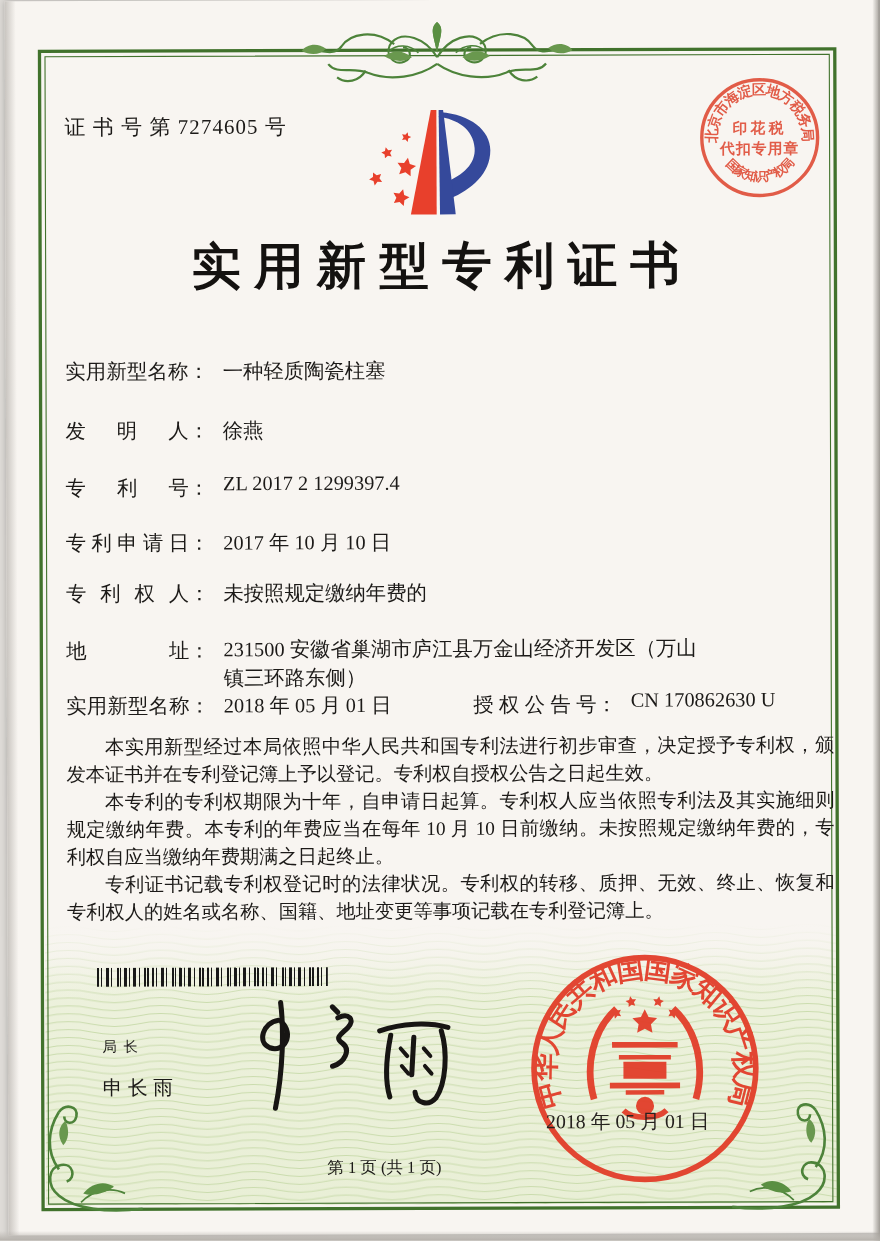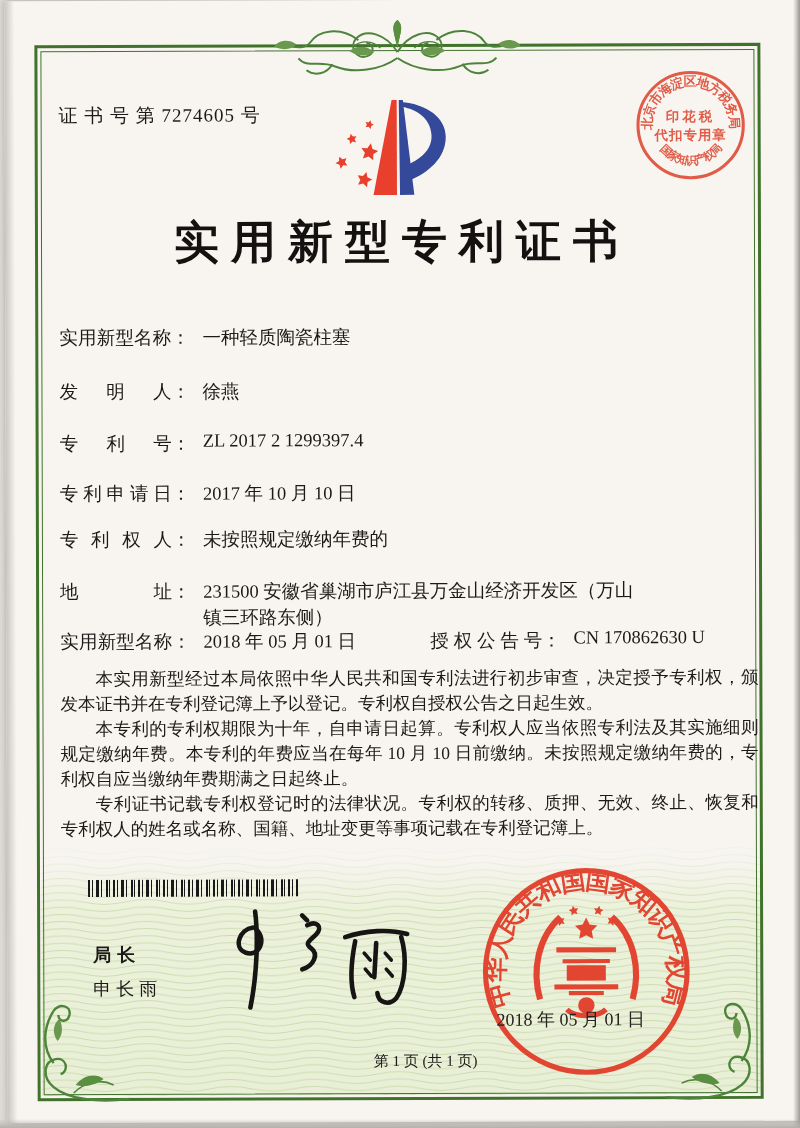--- a/index.html
+++ b/index.html
@@ -44,24 +44,24 @@
   .barcode{left:81px;top:879px;width:210px;height:17px;
     background:
       repeating-linear-gradient(90deg,
         #181818 0 2px, rgba(0,0,0,0) 2px 4px,
         #181818 4px 5px, rgba(0,0,0,0) 5px 8px,
         #181818 8px 11px, rgba(0,0,0,0) 11px 13px,
         #181818 13px 14px, rgba(0,0,0,0) 14px 18px,
         #181818 18px 20px, rgba(0,0,0,0) 20px 21px,
         #181818 21px 22px, rgba(0,0,0,0) 22px 25px);}
 
-  .sig-title{left:86px;top:942px;font-size:18px;letter-spacing:6px;font-weight:bold;}
+  .sig-title{left:86px;top:942px;font-size:13px;letter-spacing:6px;}
   .sig-name{left:86px;top:976px;font-size:18px;letter-spacing:5px;}
   .seal-date{left:489px;top:1008px;font-size:18px;color:#26221f;z-index:6;}
-  .footer{left:290px;top:1052px;width:180px;text-align:right;font-size:15px;z-index:6;}
+  .footer{left:290px;top:1052px;width:180px;text-align:left;font-size:15px;z-index:6;}
 
   .z2{z-index:2}.z3{z-index:3}.z4{z-index:4}.z5{z-index:5}
 </style>
 </head>
 <body>
 
 <svg width="0" height="0" style="position:absolute" aria-hidden="true">
   <defs>
     <path id="star5" d="M0,-10 L2.94,-4.05 L9.51,-3.09 L4.76,1.55 L5.88,8.09 L0,5 L-5.88,8.09 L-4.76,1.55 L-9.51,-3.09 L-2.94,-4.05 Z"></path>
   </defs>

